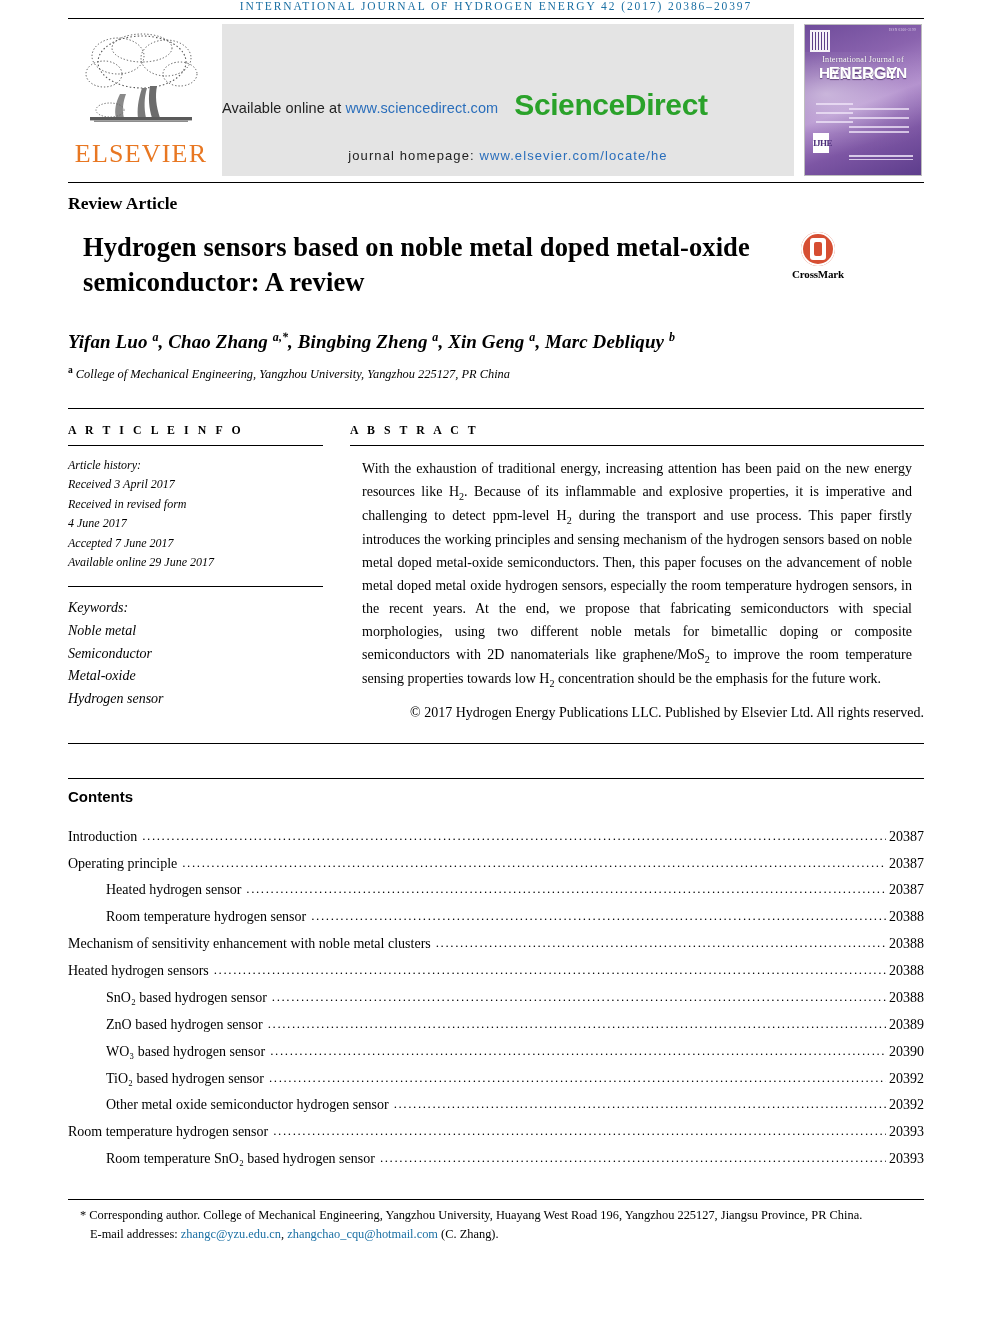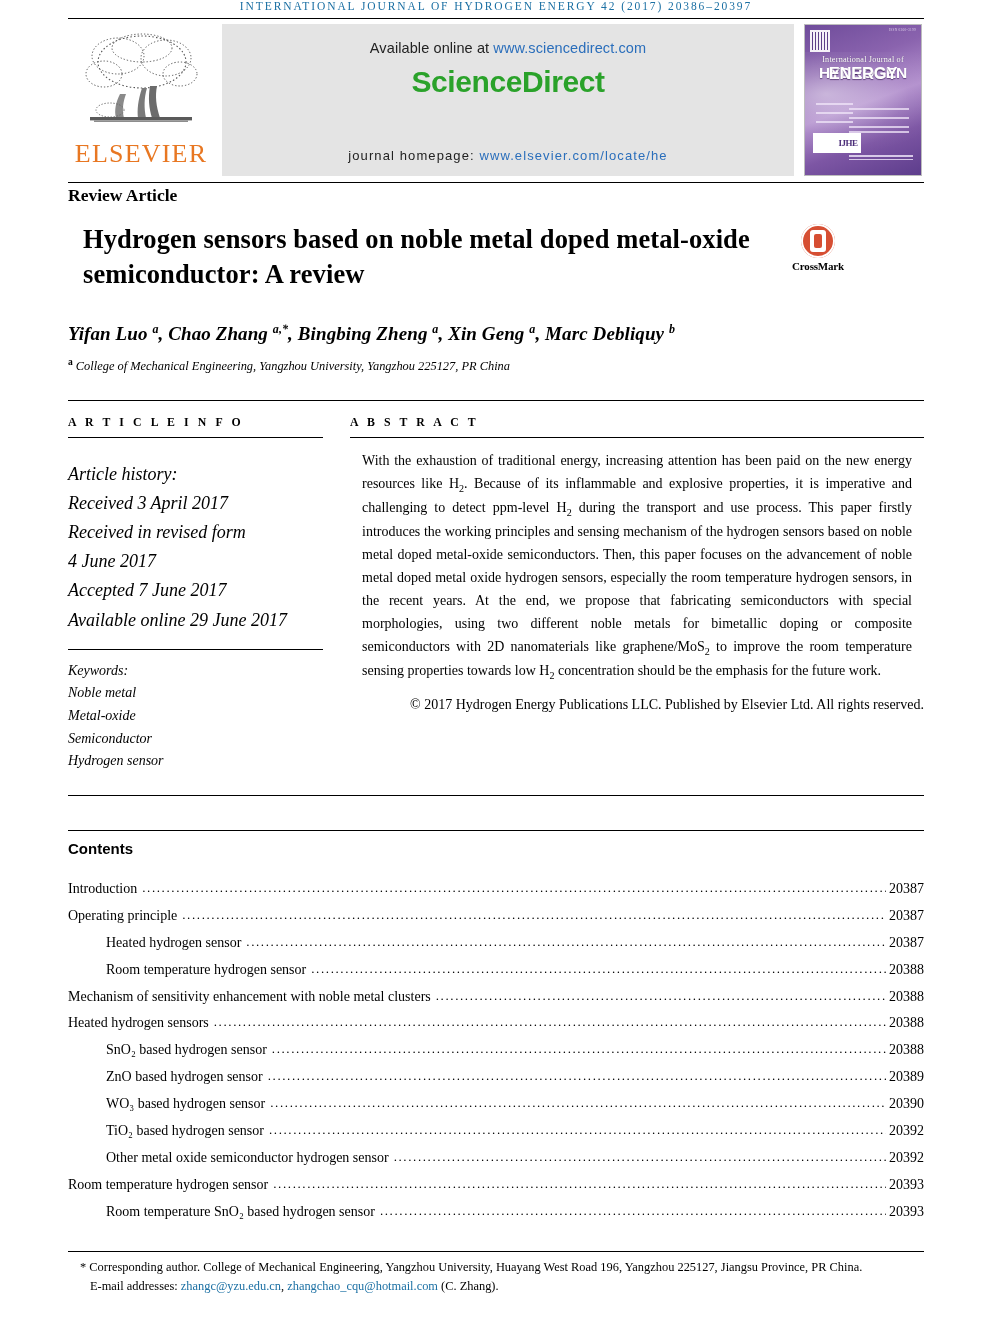--- a/index.html
+++ b/index.html
@@ -64,22 +64,23 @@
     line-height: 1;
     margin-top: 1px;
   }
 
   .sd-banner {
     flex: 1 1 auto;
     background: #e4e4e4;
     margin: 0 10px 0 8px;
     position: relative;
     display: flex;
-    flex-direction: column;
+    flex-direction: row;
     align-items: center;
+    gap: 16px;
   }
   .sd-avail {
     font-family: "Liberation Sans", sans-serif;
     font-size: 14.5px;
     color: #222;
     margin-top: 16px;
     letter-spacing: 0.1px;
   }
   .sd-avail .lnk { color: #2a6ebb; }
   .sd-logo {
@@ -165,50 +166,49 @@
     display:block;
     height:2px;
     margin-bottom:2.6px;
     background:#f0e6f8;
     opacity:.75;
   }
   .cover-lines i.s { width:38%; }
   .cover-lines i.m { width:62%; margin-left:34%; }
   .cover-badge {
     position:absolute; bottom:22px; left:8px;
-    width:26px; height:20px;
+    width:16px; height:20px;
     background:#ffffff;
     color:#4b2d79;
     font-family:"Liberation Serif", serif;
     font-weight:bold;
     font-size:9px;
     line-height:20px;
     text-align:center;
     letter-spacing:-0.5px;
-    padding-left:22px;
   }
   .cover-foot {
     position:absolute; bottom:6px; left:44px; right:8px;
     height:14px;
   }
   .cover-foot i {
     display:block; height:1.6px; background:#e9dff4; opacity:.85; margin-bottom:2px;
   }
 
   .rule-under-mast {
     border-top: 1.4px solid #000;
     margin-top: 6px;
   }
 
   
   .article-type {
     font-family: "Liberation Serif", serif;
     font-weight: bold;
     font-size: 17.5px;
-    margin-top: 2px;
+    margin-top: 10px;
   }
   .title-row {
     display: flex;
     align-items: flex-start;
     margin-top: 16px;
   }
   .title {
     flex: 1 1 auto;
     font-family: "Liberation Serif", serif;
     font-weight: bold;
@@ -298,23 +298,23 @@
     font-size: 11.8px;
     letter-spacing: 3.1px;
   }
   .hr-thin {
     border-top: 1px solid #000;
     margin-top: 7px;
   }
   .hist {
     font-family: "Liberation Serif", serif;
     font-style: italic;
-    font-size: 18px;
+    font-size: 12px;
     line-height: 1.62;
-    margin-top: 22px;
+    margin-top: 10px;
   }
   .kw-rule {
     border-top: 1.6px solid #000;
     margin-top: 14px;
   }
   .kw {
     font-family: "Liberation Serif", serif;
     font-style: italic;
     font-size: 14px;
     line-height: 1.62;
@@ -489,22 +489,22 @@
         <div>Received 3 April 2017</div>
         <div>Received in revised form</div>
         <div>4 June 2017</div>
         <div>Accepted 7 June 2017</div>
         <div>Available online 29 June 2017</div>
       </div>
       <div class="kw-rule"></div>
       <div class="kw">
         <div>Keywords:</div>
         <div>Noble metal</div>
+        <div>Semiconductor</div>
         <div>Metal-oxide</div>
-        <div>Semiconductor</div>
         <div>Hydrogen sensor</div>
       </div>
     </div>
 
     <div class="col-abs">
       <div class="sec-head">A B S T R A C T</div>
       <div class="hr-thin"></div>
       <div class="abstract">
         <p>With the exhaustion of traditional energy, increasing attention has been paid on the new energy resources like H<sub>2</sub>. Because of its inflammable and explosive properties, it is imperative and challenging to detect ppm-level H<sub>2</sub> during the transport and use process. This paper firstly introduces the working principles and sensing mechanism of the hydrogen sensors based on noble metal doped metal-oxide semiconductors. Then, this paper focuses on the advancement of noble metal doped metal oxide hydrogen sensors, especially the room temperature hydrogen sensors, in the recent years. At the end, we propose that fabricating semiconductors with special morphologies, using two different noble metals for bimetallic doping or composite semiconductors with 2D nanomaterials like graphene/MoS<sub>2</sub> to improve the room temperature sensing properties towards low H<sub>2</sub> concentration should be the emphasis for the future work.</p>
       </div>

